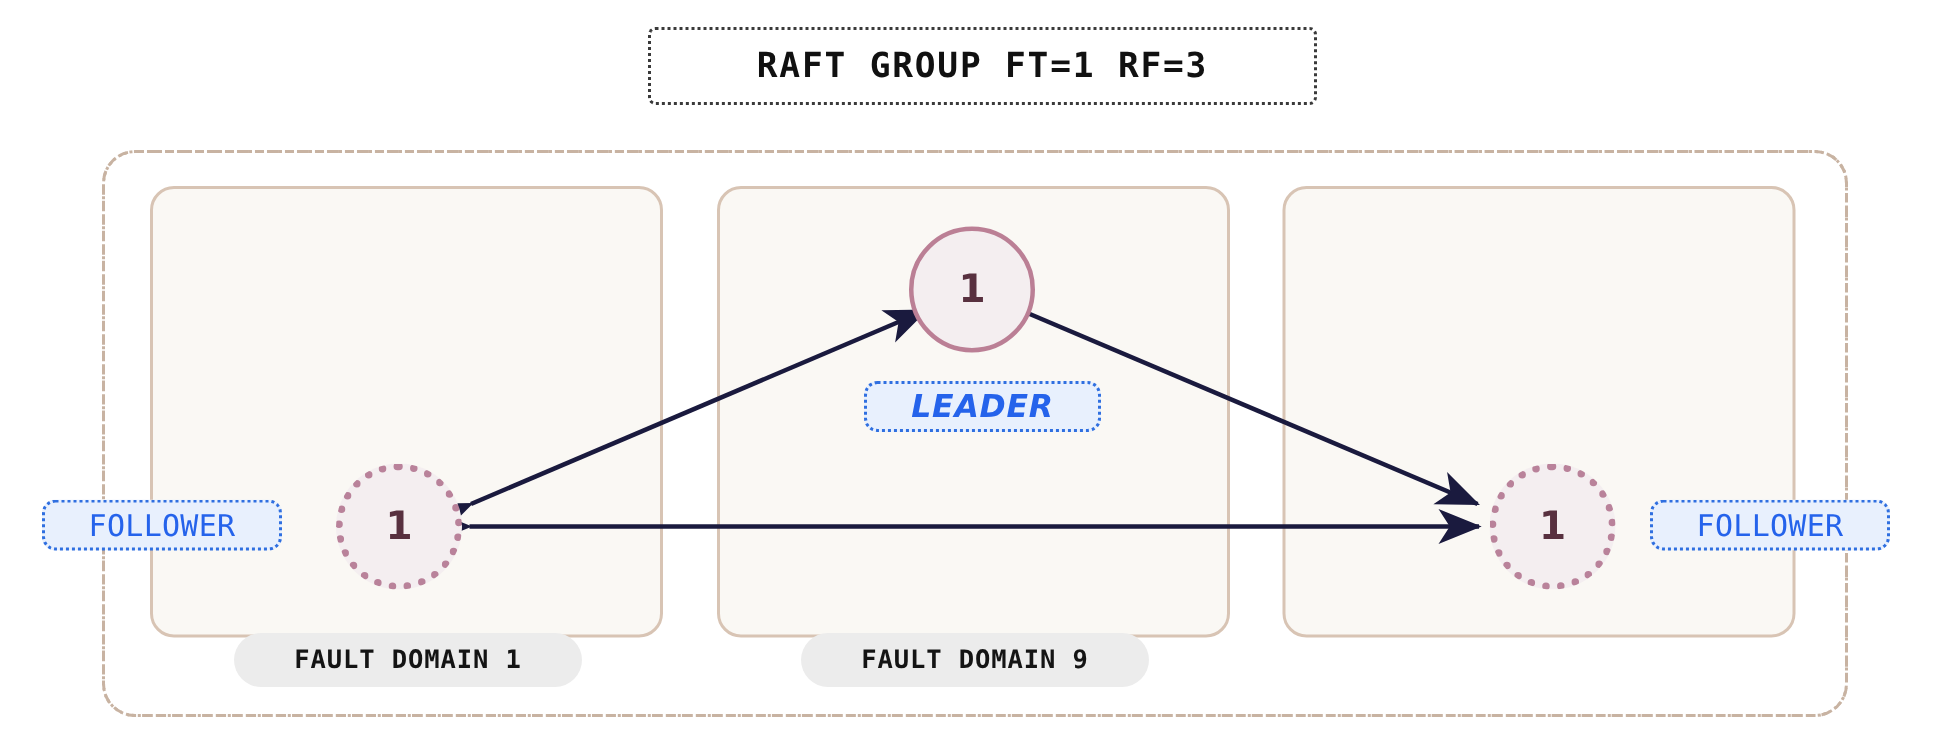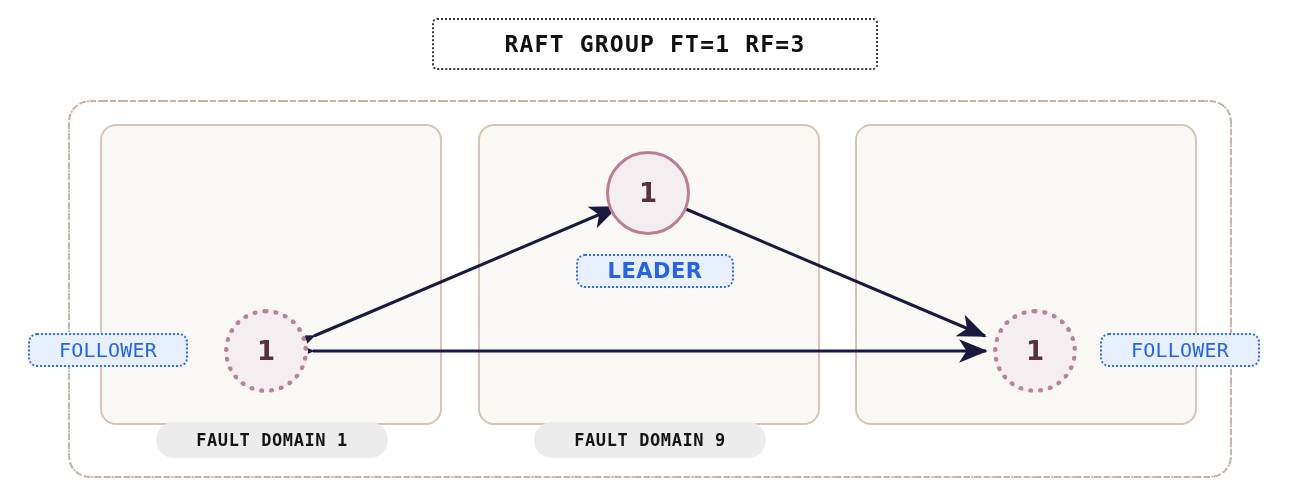--- a/index.html
+++ b/index.html
@@ -161,20 +161,21 @@
     height: 34px;
   }
   .role-badge span {
     color: #2563eb;
     white-space: pre;
   }
   .badge-leader {
     left: 576px;
     top: 254px;
     width: 158px;
+    font-style: italic;
   }
   .badge-leader span {
     font-family: "DejaVu Sans", sans-serif;
     font-size: 21px;
     font-weight: bold;
     letter-spacing: 0.5px;
   }
   .badge-follower {
     width: 160px;
     top: 333px;

